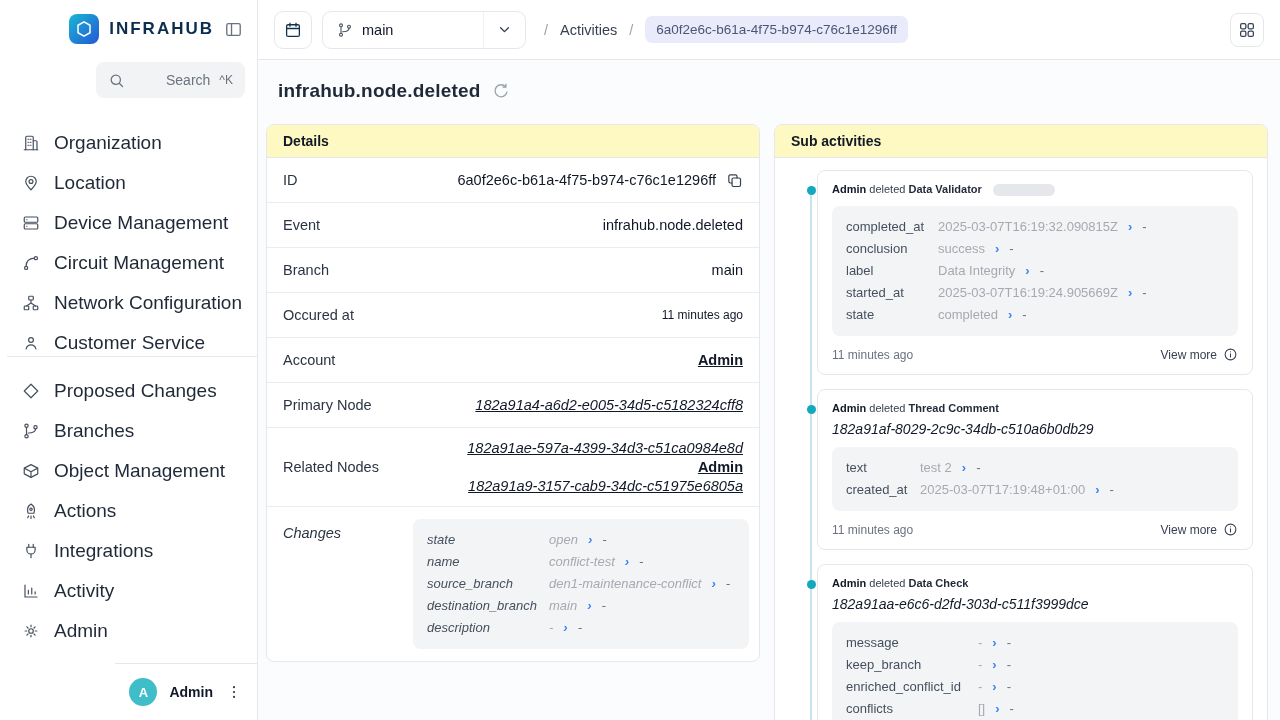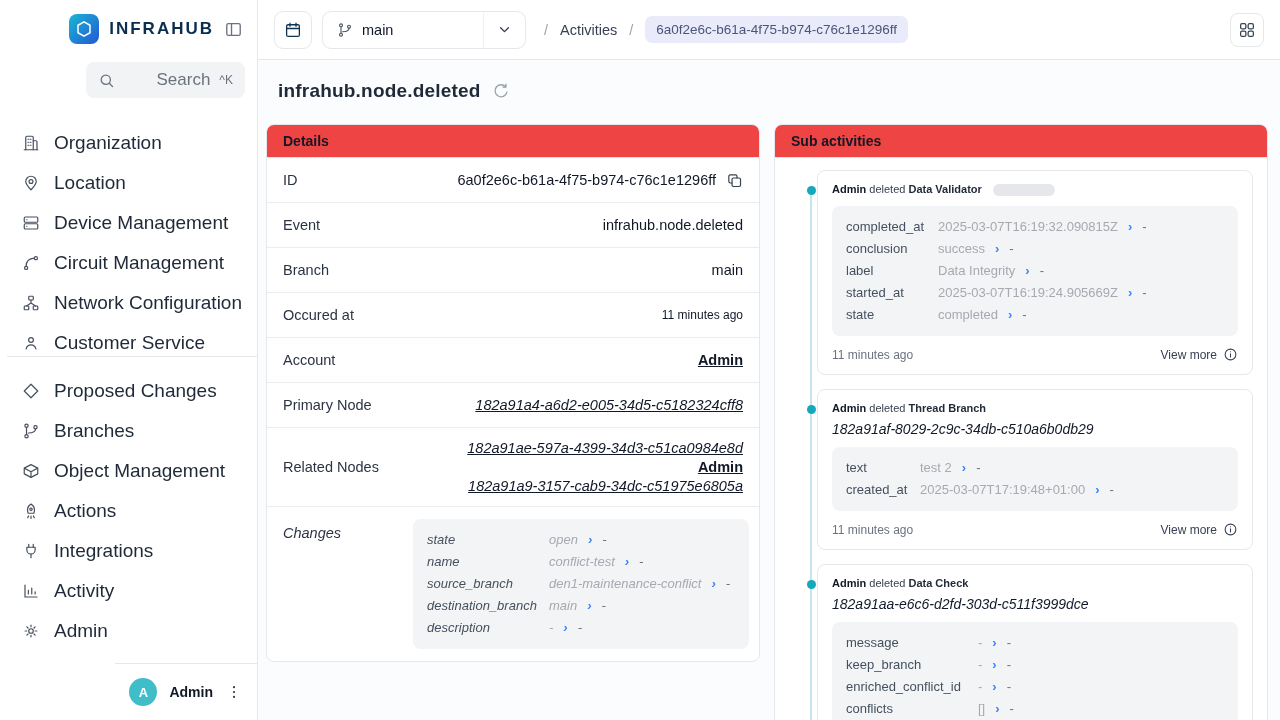--- a/index.html
+++ b/index.html
@@ -8,21 +8,21 @@
   svg { display:block; }
   .app { display:flex; width:1280px; height:720px; }
 
   
   .sidebar { width:258px; flex:none; background:#fff; border-right:1px solid #e5e7eb; display:flex; flex-direction:column;align-items:flex-end; }
   .sb-head { display:flex; align-items:center; gap:10px; padding:14px 14px 8px 14px; }
   .logo { width:30px; height:30px; border-radius:8px; background:linear-gradient(135deg,#19b7d2,#2457d6); display:grid; place-items:center; flex:none; }
   .wordmark { font-weight:800; font-size:17px; letter-spacing:2px; color:#0b2e4f; }
   .collapse-btn { margin-left:auto; color:#6b7280; cursor:pointer; }
   .searchbox { margin:10px 12px 0 12px; height:36px; background:#f2f3f5; border-radius:8px; display:flex; align-items:center; gap:9px; padding:0 12px; color:#6b7280; cursor:pointer; }
-  .searchbox .ph { font-size:17px;margin-left:32px; }
+  .searchbox .ph { font-size:14px;margin-left:32px; }
   .searchbox .kbd { margin-left:auto; font-size:12px; color:#6b7280; }
   .nav { margin-top:25px; }
   .nav-group1 { height:234px; overflow:hidden; border-bottom:1px solid #e5e7eb; }
   .nav-group2 { padding-top:14px; }
   .nav-item { height:40px; display:flex; align-items:center; gap:14px; padding:0 15px; font-size:19px; color:#1f2937; cursor:pointer; }
   .nicon { color:#47505c; flex:none; display:grid; place-items:center; }
   .sb-user { margin-top:auto; border-top:1px solid #e5e7eb; padding:14px; display:flex; align-items:center; gap:12px; }
   .avatar { width:28px; height:28px; border-radius:50%; background:#3fbdc9; color:#fff; font-weight:700; font-size:13px; display:grid; place-items:center; flex:none; cursor:pointer; }
   .user-name { font-weight:700; font-size:14px; color:#111827; }
   .kebab { margin-left:auto; color:#374151; cursor:pointer; }
@@ -42,21 +42,21 @@
   .crumb-id { background:#e9ebfb; color:#4b5577; padding:6px 11px; border-radius:7px; font-size:13.5px; cursor:pointer; }
   .topbar-spacer { flex:1; }
 
   .content { flex:1; overflow:hidden; padding:0 12px 0 8px; }
   .page-title-row { display:flex; align-items:center; gap:11px; margin:20px 0 0 12px; }
   .page-title { font-size:19px; font-weight:700; color:#1f2937; letter-spacing:.2px; }
   .refresh { color:#9aa1a9; cursor:pointer; }
 
   .panels { display:grid; grid-template-columns:1fr 1fr; gap:14px; align-items:start; margin-top:22px; }
   .panel { background:#fff; border:1px solid #e5e7eb; border-radius:8px; overflow:hidden; }
-  .panel-hd { background:#ef4444; border-bottom:1px solid #e5e7eb; padding:8px 16px; font-size:14px; font-weight:700; color:#111827; }
+  .panel-hd { background:#fef9c3; border-bottom:1px solid #e5e7eb; padding:8px 16px; font-size:14px; font-weight:700; color:#111827; }
 
   
   .drow { display:flex; justify-content:space-between; align-items:center; min-height:45px; padding:6px 16px; border-bottom:1px solid #ebecee; font-size:14.5px; }
   .drow:last-child { border-bottom:none;font-style:italic; }
   .dlabel { color:#2b3443; }
   .dvalue { color:#111827; text-align:right; }
   .dvalue.tiny { font-size:12px; }
   .idwrap { display:flex; align-items:center; gap:10px; }
   .copy-btn { color:#374151; cursor:pointer; }
   .lnk { text-decoration:underline; font-weight:600; cursor:pointer; color:#111827; }
@@ -471,21 +471,21 @@
                     </svg>
                 </span>
               </div>
             </div>
 
             <div class="card">
               <span class="dot"></span>
               <div class="card-title">
                 <span class="actor">Admin</span>
                 <span>deleted</span>
-                <span class="objname">Thread Branch</span>
+                <span class="objname">Thread Comment</span>
               </div>
               <div class="card-id">182a91af-8029-2c9c-34db-c510a6b0db29</div>
               <div class="kvbox kv-c2">
                 <span class="kvrow">
                     <span class="kvkey">text</span>
                     <span class="kvval">test 2</span>
                     <span class="chev"></span>
                     <span class="kvafter">-</span>
                   </span>
                 <span class="kvrow">

